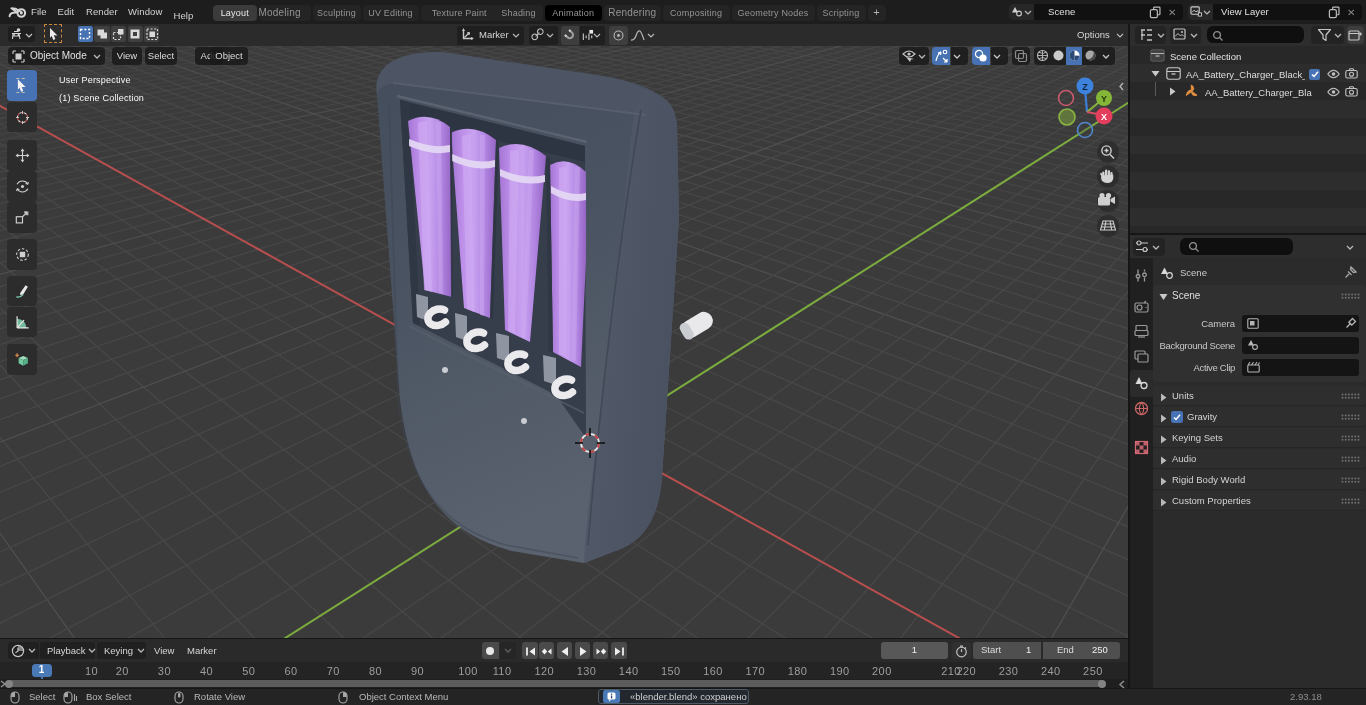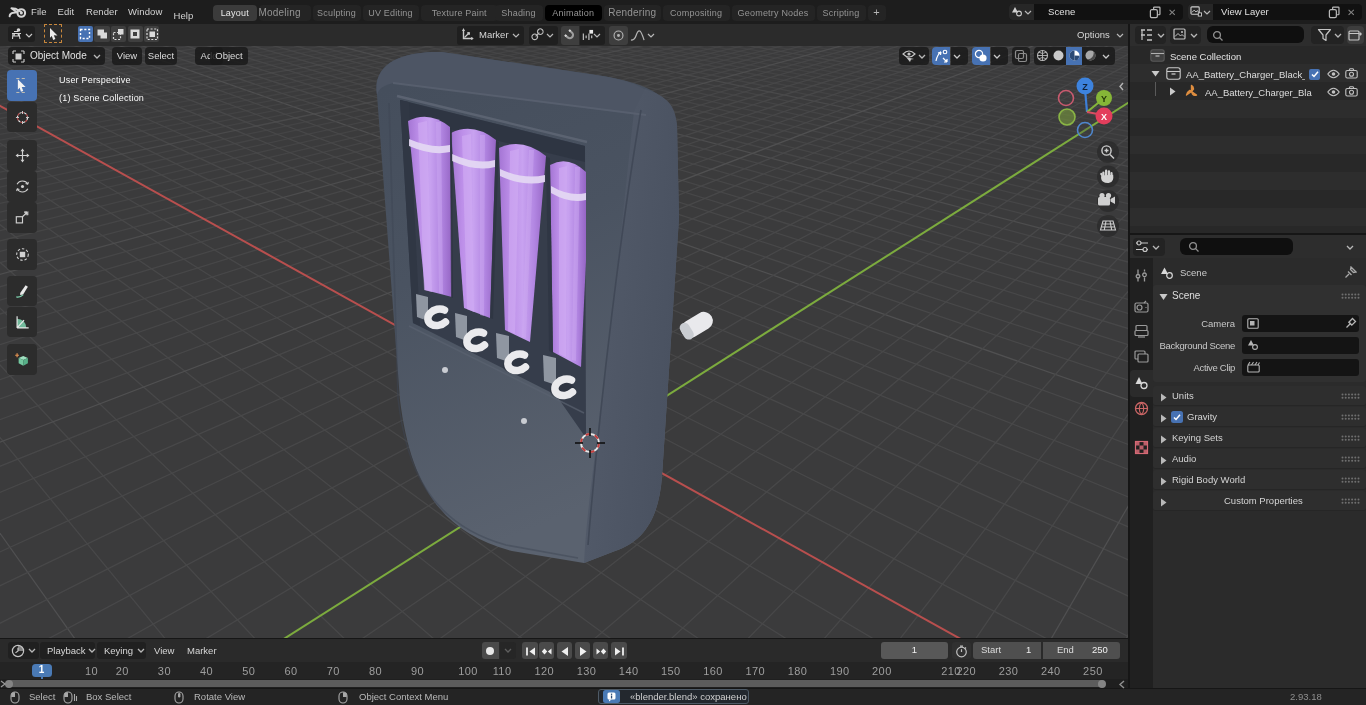--- a/index.html
+++ b/index.html
@@ -887,21 +887,21 @@
     <circle cx="4.7" cy="4.7" r="1.0" fill="#6f6f6f"></circle>
     <circle cx="7.9" cy="4.7" r="1.0" fill="#6f6f6f"></circle>
     <circle cx="11.100000000000001" cy="4.7" r="1.0" fill="#6f6f6f"></circle>
     <circle cx="14.3" cy="4.7" r="1.0" fill="#6f6f6f"></circle>
     <circle cx="17.5" cy="4.7" r="1.0" fill="#6f6f6f"></circle>
   </svg>
 <div class="abs" style="left:1153px;top:491px;width:213px;height:20px;background:#2e2e2e;border-bottom:1px solid #262626;border-radius:3px"></div>
 <svg class="abs" style="left:1160px;top:497.5px" width="7" height="9" viewBox="0 0 7 9">
     <path d="M1 0.5 L6.5 4.5 L1 8.5 Z" fill="#b9b9b9"></path>
   </svg>
-<div class="abs" style="left:1224px;top:491px;color:#d4d4d4;font-size:9.5px;line-height:20px">Custom Properties</div>
+<div class="abs" style="left:1172px;top:491px;color:#d4d4d4;font-size:9.5px;line-height:20px">Custom Properties</div>
 <svg class="abs" style="left:1341px;top:498px" width="19" height="7" viewBox="0 0 19 7">
     <circle cx="1.5" cy="1.5" r="1.0" fill="#6f6f6f"></circle>
     <circle cx="4.7" cy="1.5" r="1.0" fill="#6f6f6f"></circle>
     <circle cx="7.9" cy="1.5" r="1.0" fill="#6f6f6f"></circle>
     <circle cx="11.100000000000001" cy="1.5" r="1.0" fill="#6f6f6f"></circle>
     <circle cx="14.3" cy="1.5" r="1.0" fill="#6f6f6f"></circle>
     <circle cx="17.5" cy="1.5" r="1.0" fill="#6f6f6f"></circle>
     <circle cx="1.5" cy="4.7" r="1.0" fill="#6f6f6f"></circle>
     <circle cx="4.7" cy="4.7" r="1.0" fill="#6f6f6f"></circle>
     <circle cx="7.9" cy="4.7" r="1.0" fill="#6f6f6f"></circle>

